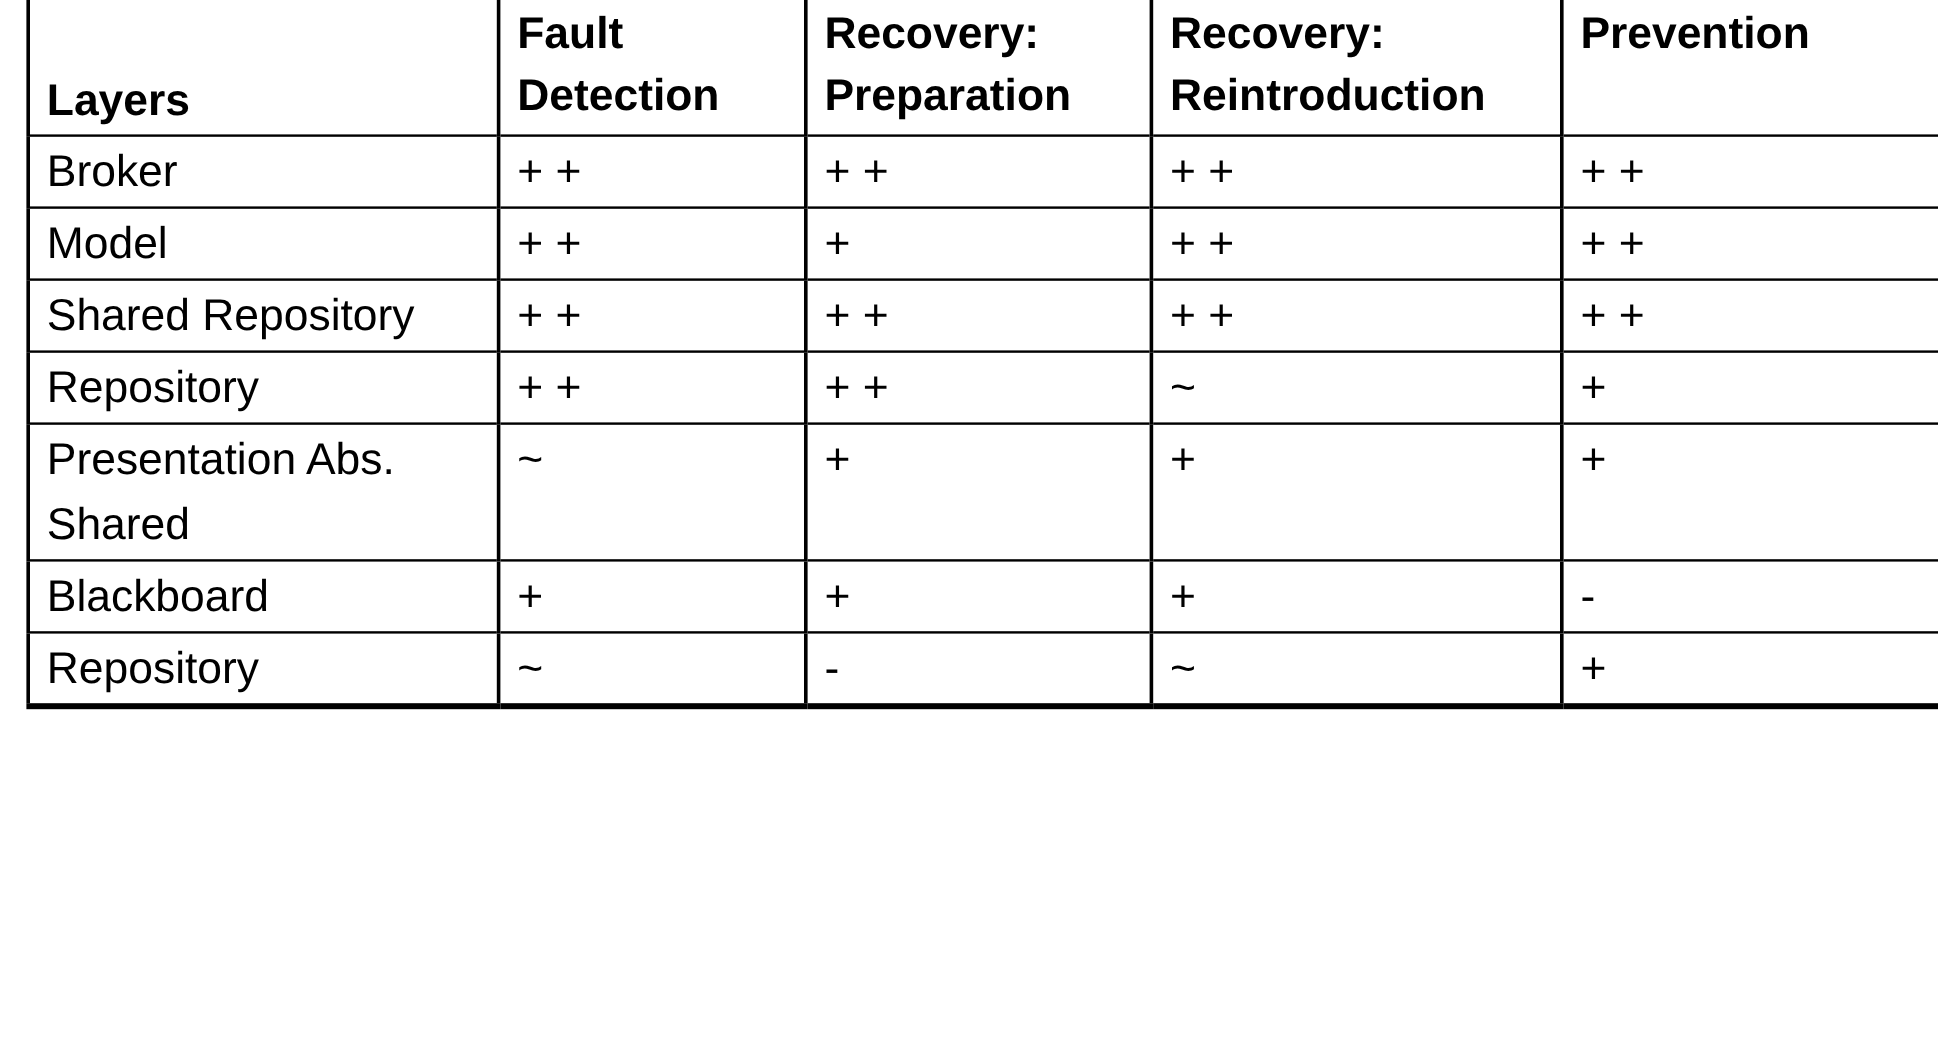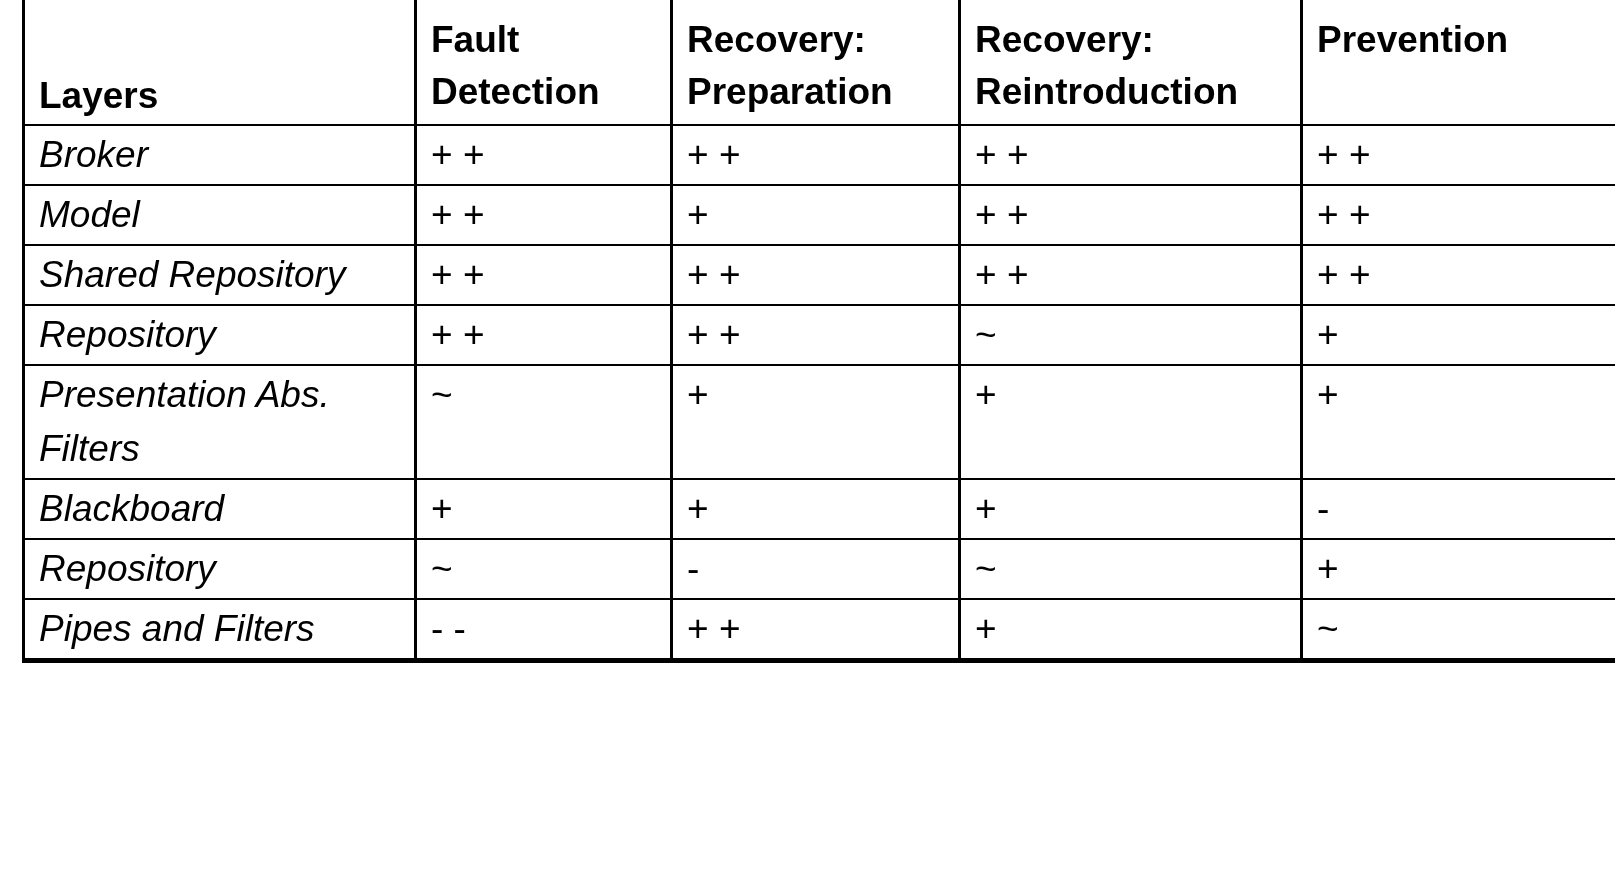--- a/index.html
+++ b/index.html
@@ -65,39 +65,39 @@
     height: 108px;
     padding-bottom: 2px;
     line-height: 52px;
   }
 
   table.pattern-table thead th.col-pattern {
     vertical-align: bottom;
   }
   table.pattern-table thead th.col-metric {
     vertical-align: top;
-    padding-top: 14px;
+    padding-top: 2px;
   }
 
   
   table.pattern-table tbody td {
     vertical-align: top;
     height: 56px;
     padding-top: 2px;
   }
   table.pattern-table tbody tr.tall td {
     height: 110px;
   }
 
   
   table.pattern-table tbody tr:last-child td {
     border-bottom: 5px solid #000000;
   }
 
-  .cell-label { display: block; font-style: italic; }
+  .cell-label { display: block; }
   .cell-mark  { display: block; white-space: pre; }
 </style>
 </head>
 <body>
 
 <div id="table-wrap">
   <table class="pattern-table">
     <colgroup>
       <col class="c-pattern">
       <col class="c-fd">
@@ -141,42 +141,35 @@
         </tr>
         <tr>
           <td><span class="cell-label">Repository</span></td>
           <td><span class="cell-mark">+ +</span></td>
           <td><span class="cell-mark">+ +</span></td>
           <td><span class="cell-mark">~</span></td>
           <td class="last"><span class="cell-mark">+</span></td>
         </tr>
         <tr class="tall">
           <td><span class="cell-label">Presentation Abs.
-Filters</span></td>
+Shared</span></td>
           <td><span class="cell-mark">~</span></td>
           <td><span class="cell-mark">+</span></td>
           <td><span class="cell-mark">+</span></td>
           <td class="last"><span class="cell-mark">+</span></td>
         </tr>
         <tr>
           <td><span class="cell-label">Blackboard</span></td>
           <td><span class="cell-mark">+</span></td>
           <td><span class="cell-mark">+</span></td>
           <td><span class="cell-mark">+</span></td>
           <td class="last"><span class="cell-mark">-</span></td>
         </tr>
         <tr>
           <td><span class="cell-label">Repository</span></td>
           <td><span class="cell-mark">~</span></td>
           <td><span class="cell-mark">-</span></td>
           <td><span class="cell-mark">~</span></td>
           <td class="last"><span class="cell-mark">+</span></td>
         </tr>
-        <tr>
-          <td><span class="cell-label">Pipes and Filters</span></td>
-          <td><span class="cell-mark">- -</span></td>
-          <td><span class="cell-mark">+ +</span></td>
-          <td><span class="cell-mark">+</span></td>
-          <td class="last"><span class="cell-mark">~</span></td>
-        </tr>
       </tbody>
   </table>
 </div>
 
 </body></html>

